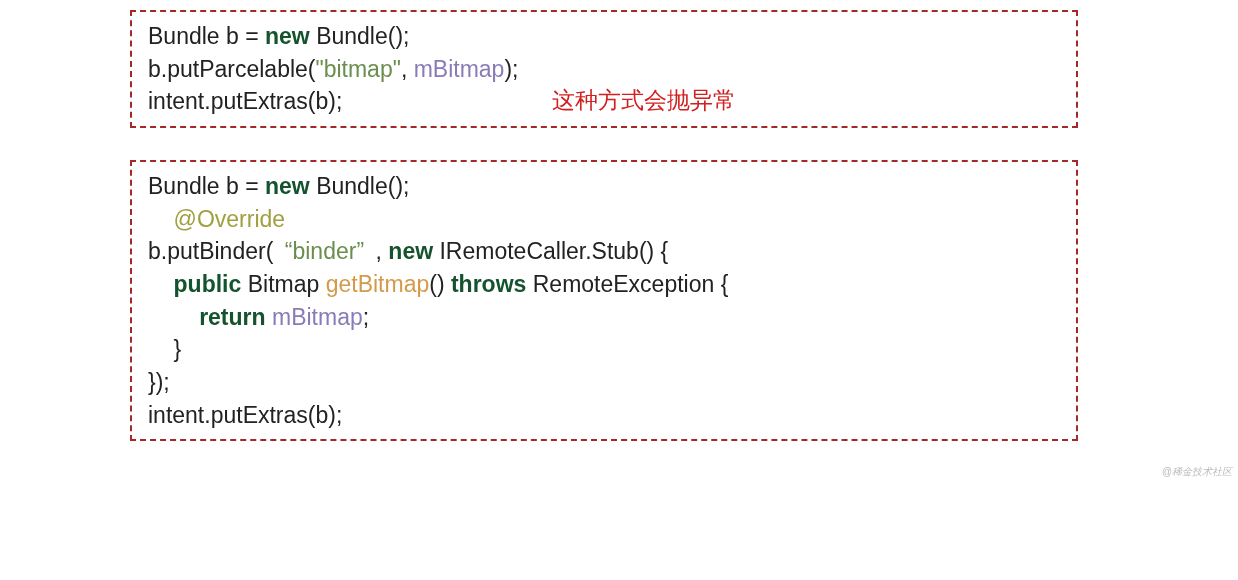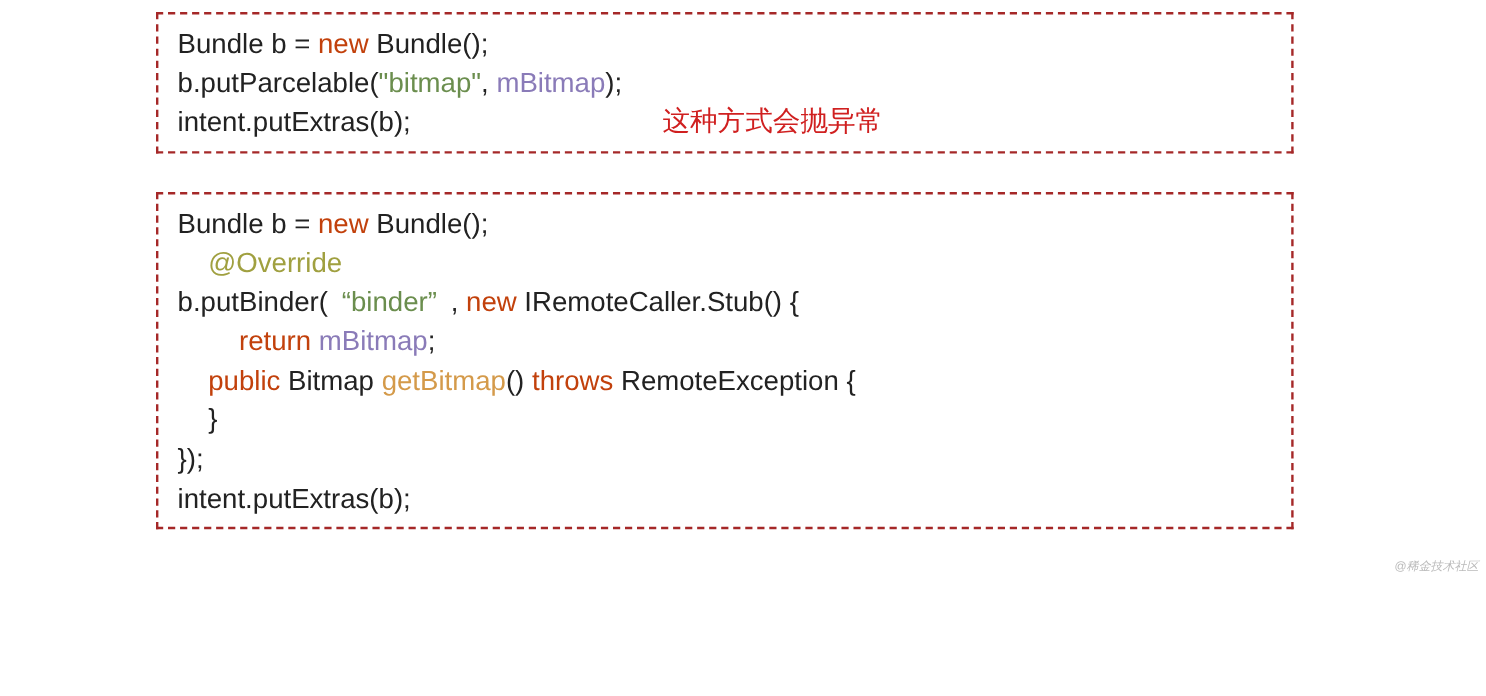--- a/index.html
+++ b/index.html
@@ -19,21 +19,21 @@
     position: relative;
     line-height: 1.42;
     color: #222;
     width: 948px;
     box-sizing: border-box;
   }
   .code-line {
     white-space: pre;
     font-family: "Segoe UI", "Microsoft YaHei", Arial, sans-serif;
   }
-  .kw-new    { color: #c2410c; }     
+  .kw-new    { color: #14532d; font-weight: bold; }     
   .kw-str    { color: #6b8e4e; }     
   .kw-var    { color: #8a7bb8; }     
   .kw-ann    { color: #a0a040; }     
   .kw-fn     { color: #d49a4a; }     
   .annotation {
     position: absolute;
     color: #d02020;
     font-size: 23px;
     font-family: "Microsoft YaHei", sans-serif;
   }
@@ -54,20 +54,20 @@
   <div class="code-line"><span>Bundle b = </span><span class="kw-new">new</span><span> Bundle();</span></div>
   <div class="code-line"><span>b.putParcelable(</span><span class="kw-str">"bitmap"</span><span>, </span><span class="kw-var">mBitmap</span><span>);</span></div>
   <div class="code-line"><span>intent.putExtras(b);</span></div>
   <div class="annotation" style="left:420px; top:72px;">这种方式会抛异常</div>
 </div>
 
 <div class="code-box">
   <div class="code-line"><span>Bundle b = </span><span class="kw-new">new</span><span> Bundle();</span></div>
   <div class="code-line"><span>    </span><span class="kw-ann">@Override</span></div>
   <div class="code-line"><span>b.putBinder( </span><span class="kw-str">“binder”</span><span> , </span><span class="kw-new">new</span><span> IRemoteCaller.Stub() {</span></div>
+  <div class="code-line"><span>    </span><span class="kw-new">public</span><span> Bitmap </span><span class="kw-fn">getBitmap</span><span>() </span><span class="kw-new">throws</span><span> RemoteException {</span></div>
   <div class="code-line"><span>        </span><span class="kw-new">return</span><span> </span><span class="kw-var">mBitmap</span><span>;</span></div>
-  <div class="code-line"><span>    </span><span class="kw-new">public</span><span> Bitmap </span><span class="kw-fn">getBitmap</span><span>() </span><span class="kw-new">throws</span><span> RemoteException {</span></div>
   <div class="code-line"><span>    }</span></div>
   <div class="code-line"><span>});</span></div>
   <div class="code-line"><span>intent.putExtras(b);</span></div>
 </div>
 
 <div class="watermark">@稀金技术社区</div>
 
 </body></html>

